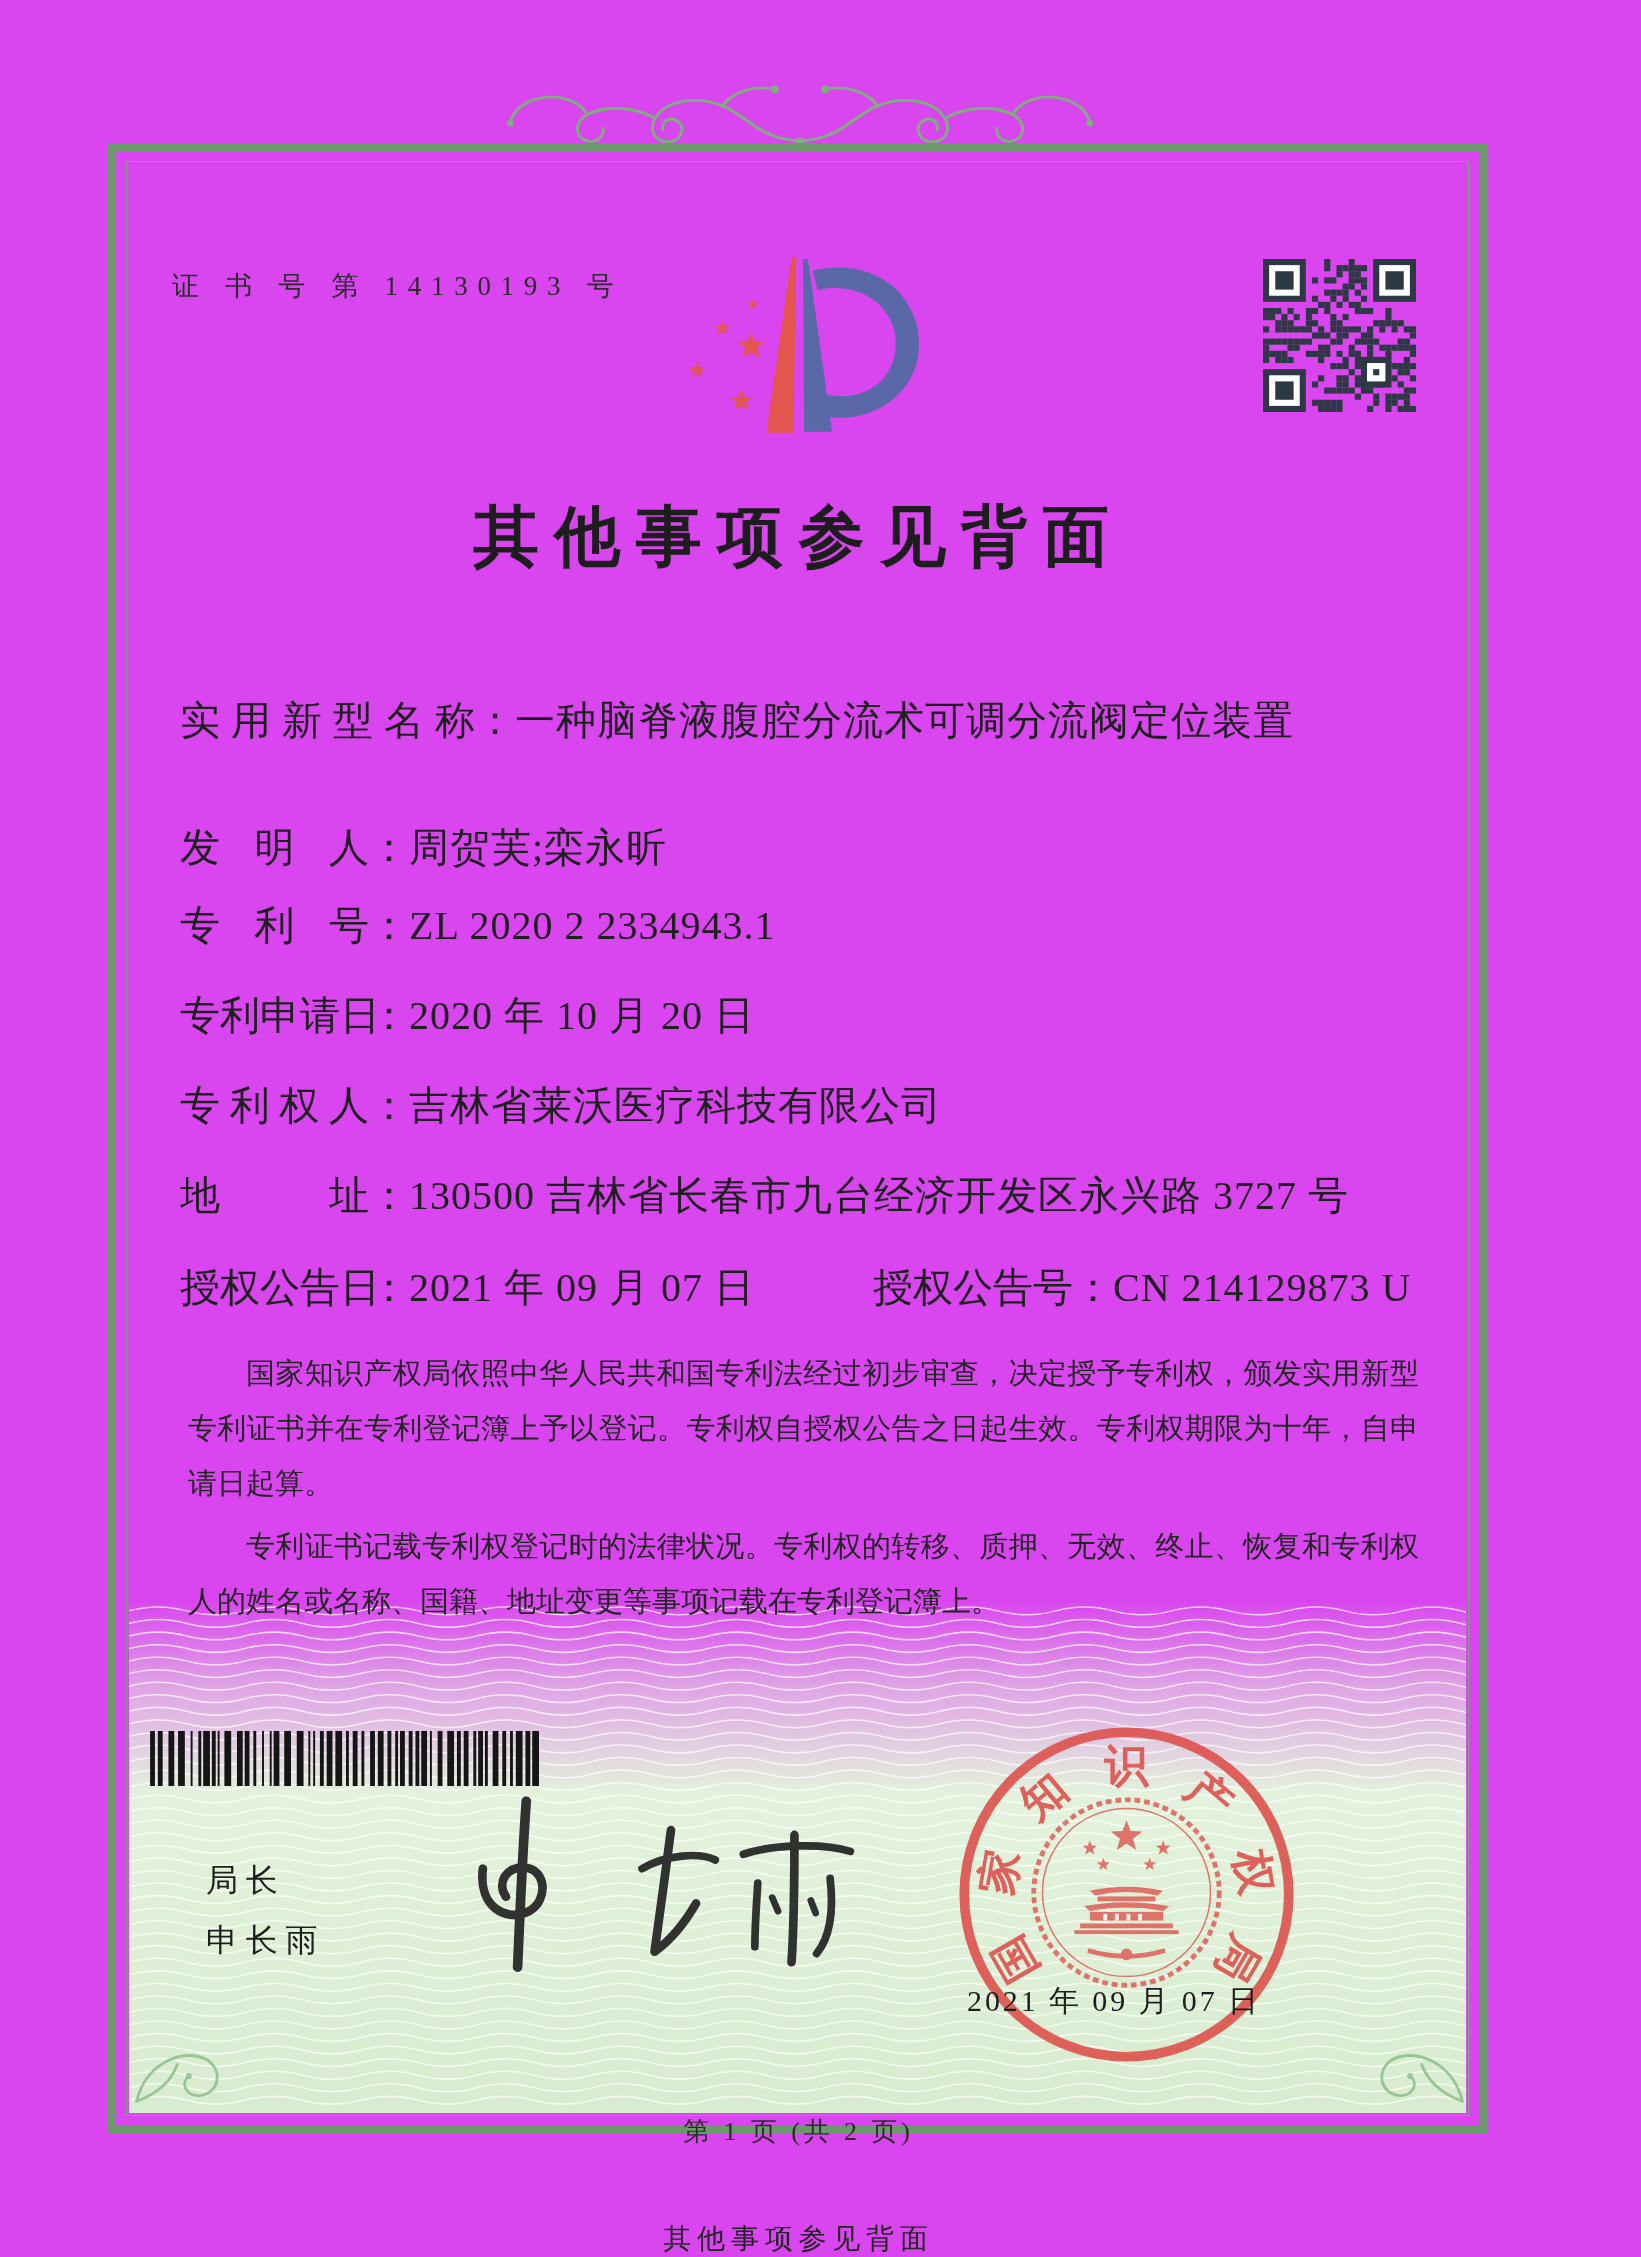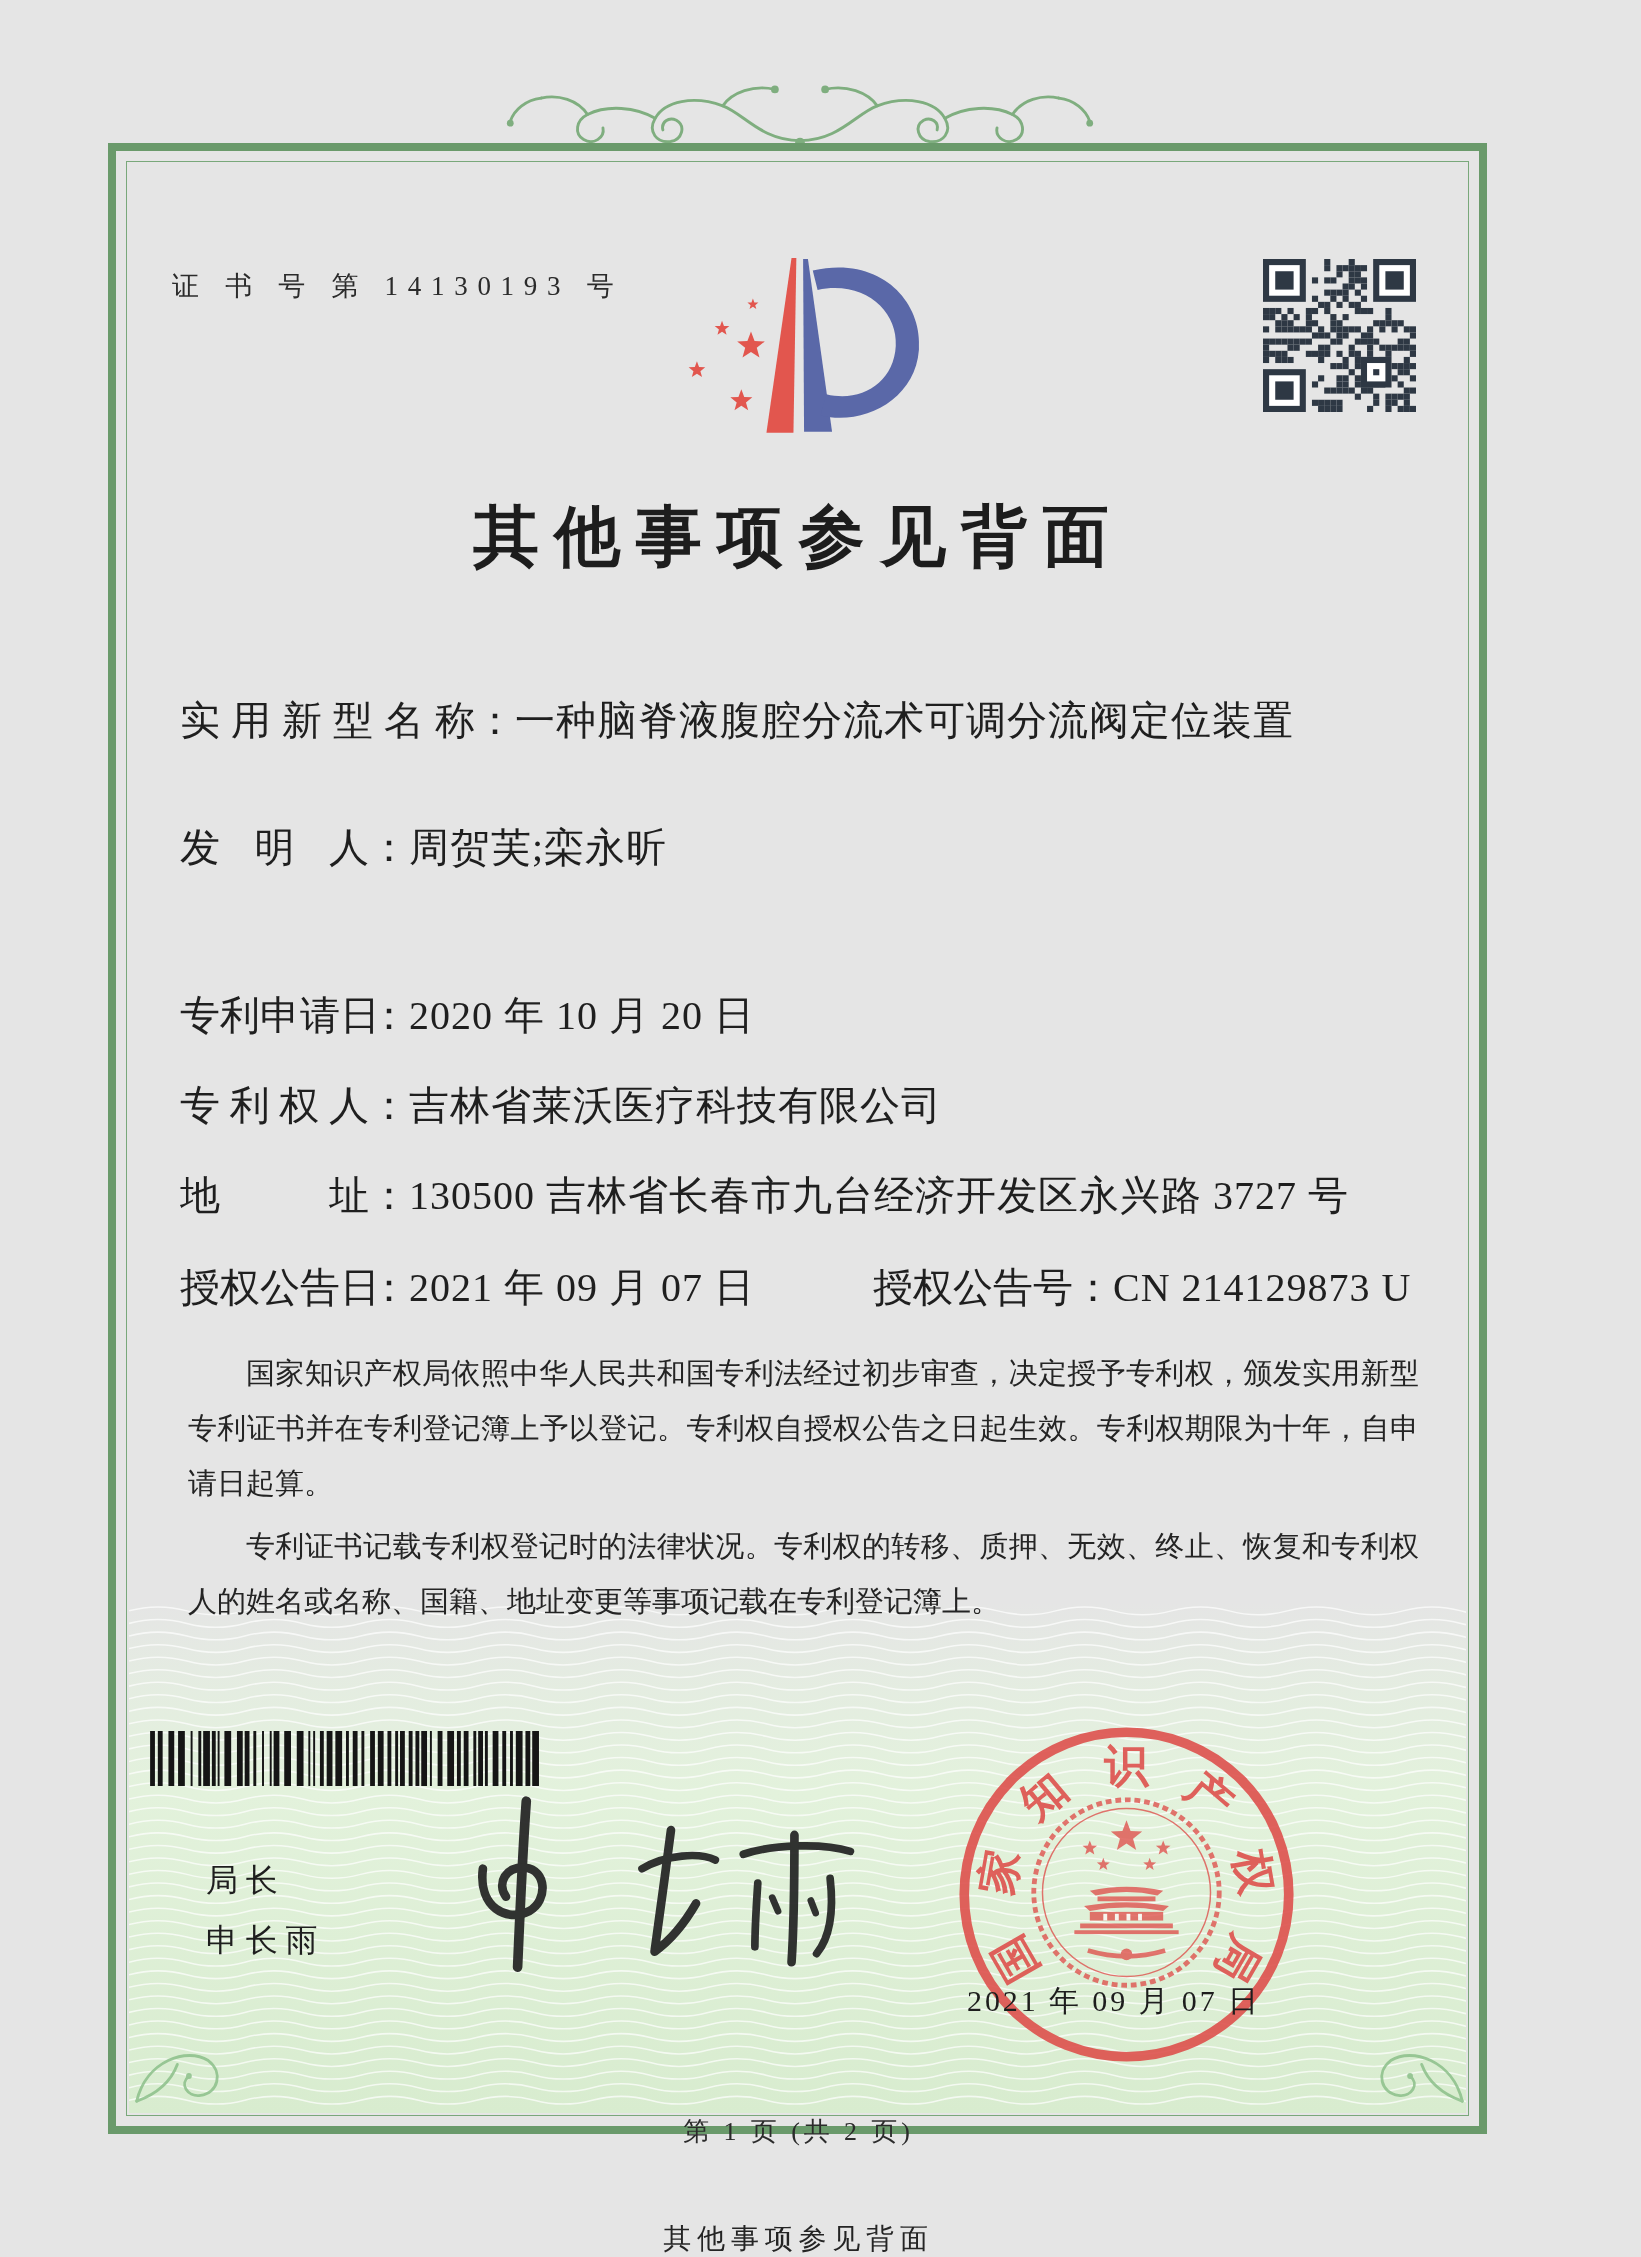--- a/index.html
+++ b/index.html
@@ -1,18 +1,18 @@
 <!DOCTYPE html>
 <html><head>
 <meta charset="utf-8">
 <style>
   html,body{margin:0;padding:0;background:#ffffff;}
   .page{
     position:relative; width:1641px; height:2257px; overflow:hidden;
-    background:#e5e5e5;
+    background:#d946ef;
     font-family:"Liberation Serif","DejaVu Serif",serif;
     color:#222;
   }
   
   .frame{
     position:absolute; left:108px; top:143px; width:1363px; height:1975px;
     border:8.7px solid #6a9a6b;
   }
   .frame-inner{
     position:absolute; left:9.7px; top:9.7px; right:9.7px; bottom:9.7px;
@@ -401,20 +401,23 @@
     </svg>
 
   <h1 class="title z2">其他事项参见背面</h1>
 
   <div class="row" style="top:693px">
     <span class="lbl wide">实用新型名称</span><span class="colon">：</span><span class="val">一种脑脊液腹腔分流术可调分流阀定位装置</span>
   </div>
   <div class="row" style="top:820px">
     <span class="lbl">发明人</span><span class="colon">：</span><span class="val">周贺芙;栾永昕</span>
   </div>
+  <div class="row" style="top:898px">
+    <span class="lbl">专利号</span><span class="colon">：</span><span class="val">ZL 2020 2 2334943.1</span>
+  </div>
   <div class="row" style="top:988px">
     <span class="lbl">专利申请日</span><span class="colon">：</span><span class="val">2020 年 10 月 20 日</span>
   </div>
   <div class="row" style="top:1078px">
     <span class="lbl">专利权人</span><span class="colon">：</span><span class="val">吉林省莱沃医疗科技有限公司</span>
   </div>
   <div class="row" style="top:1168px">
     <span class="lbl">地址</span><span class="colon">：</span><span class="val">130500 吉林省长春市九台经济开发区永兴路 3727 号</span>
   </div>
   <div class="row" style="top:1260px">

